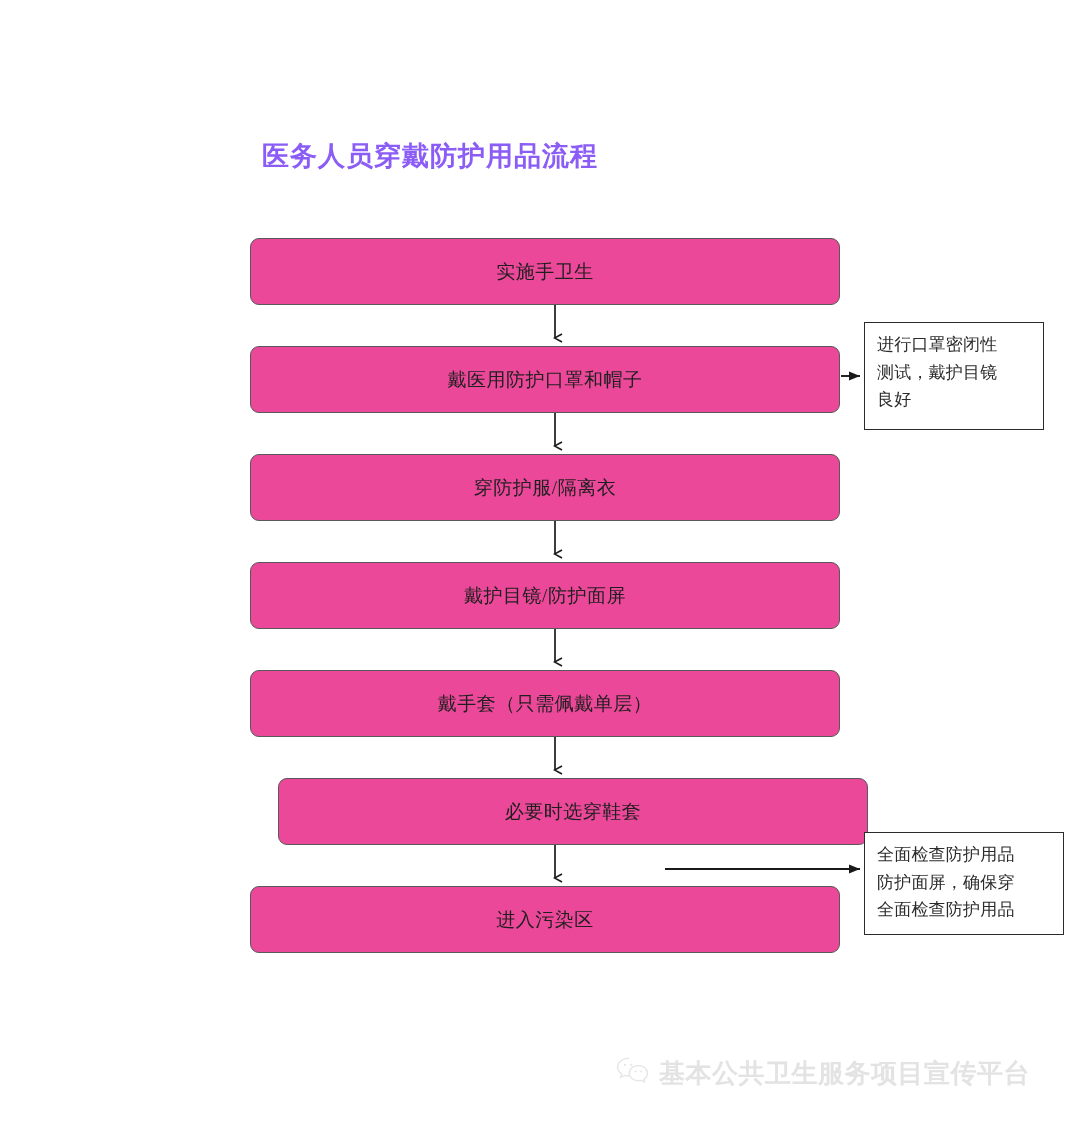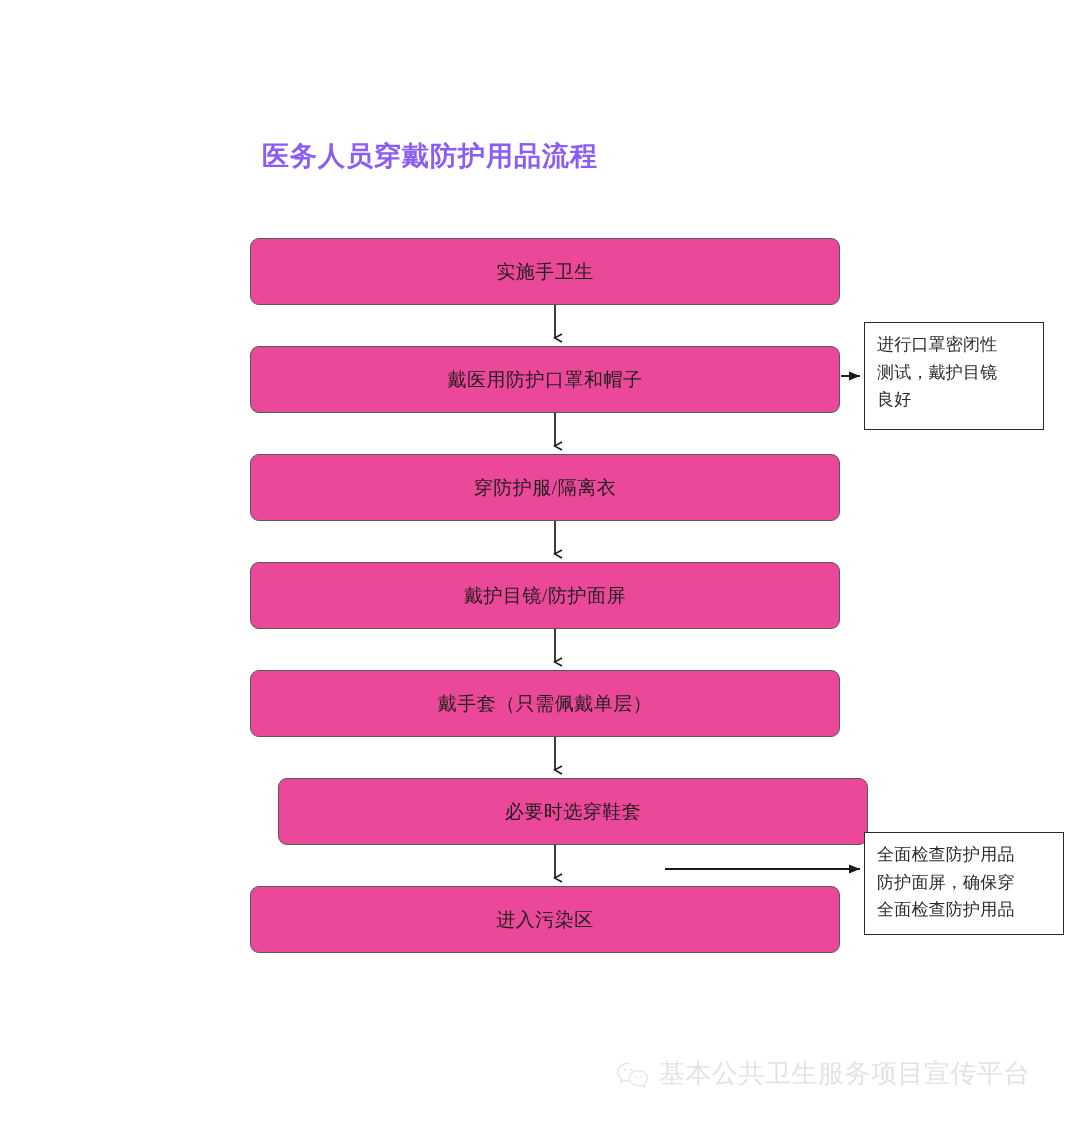--- a/index.html
+++ b/index.html
@@ -87,23 +87,24 @@
     height: 1121px;
     pointer-events: none;
   }
 
   
   .watermark {
     position: absolute;
     left: 616px;
     top: 1056px;
     display: flex;
-    align-items: flex-end;
+    align-items: flex-start;
     gap: 9px;
     opacity: 1;
+    font-weight: bold;
   }
   .wechat-icon {
     width: 34px;
     height: 30px;
     flex: 0 0 auto;
   }
   .watermark-text {
     font-size: 26px;
     color: #e3e3e3;
     letter-spacing: 0.5px;

